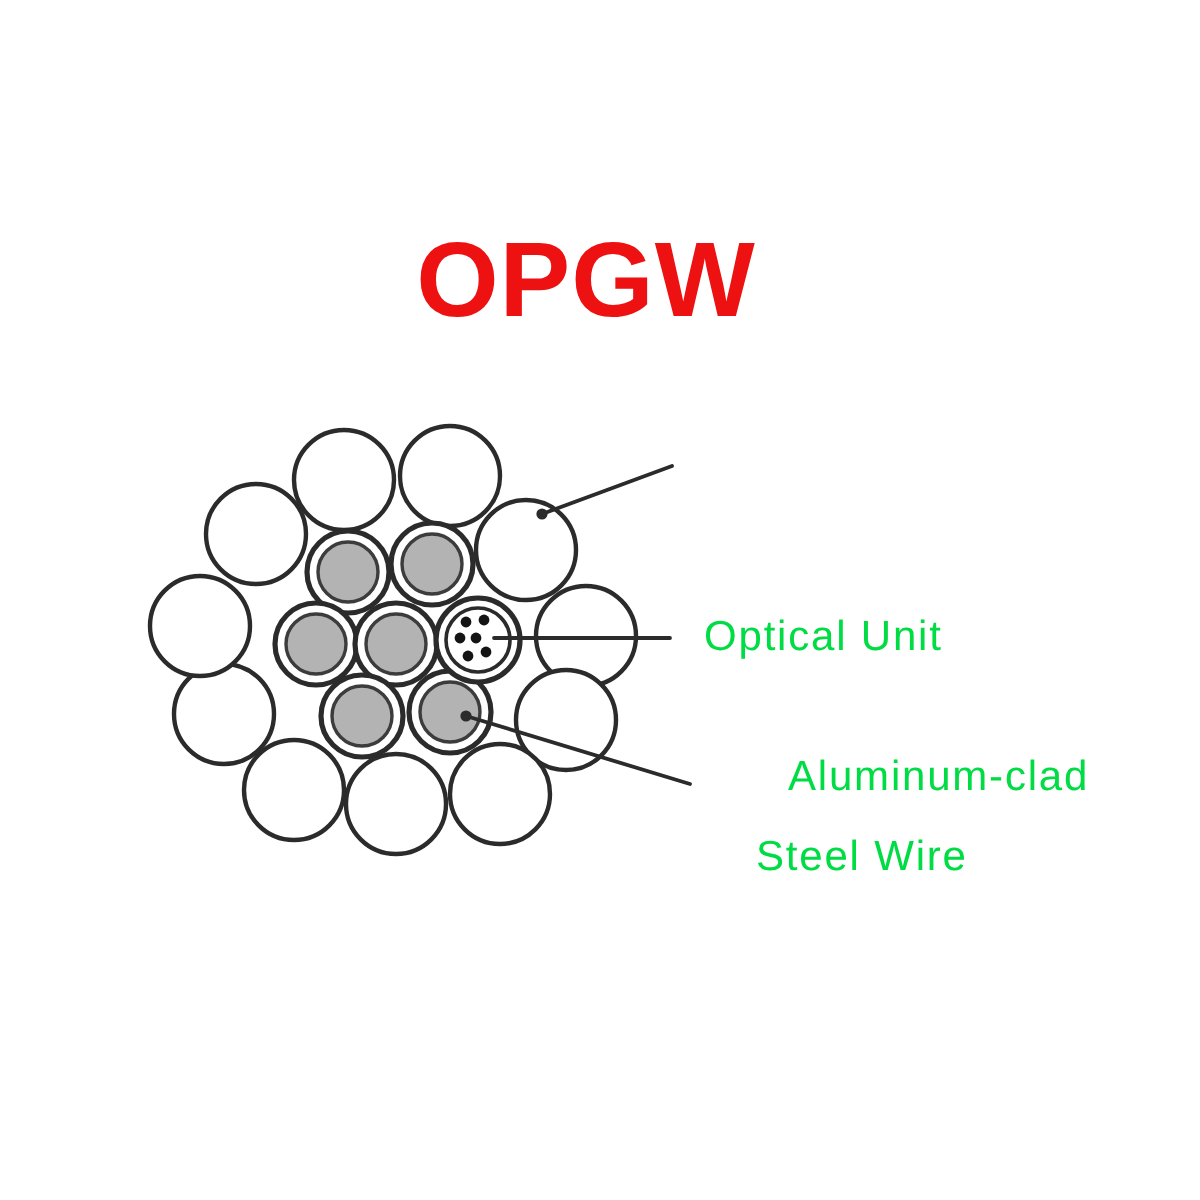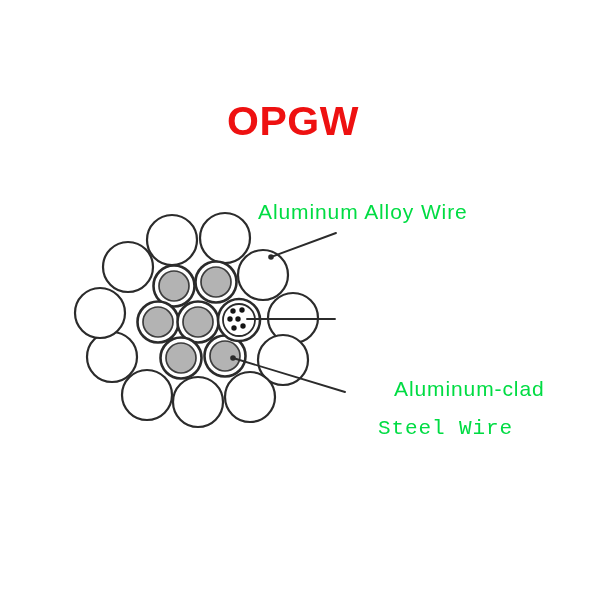--- a/index.html
+++ b/index.html
@@ -6,44 +6,44 @@
   body {
     width: 600px; height: 600px;
     background: #ffffff;
     font-family: "Liberation Sans", sans-serif;
     position: relative;
     overflow: hidden;
   }
   .stage { position: absolute; inset: 0; }
   .figure-title {
     position: absolute;
-    left: 293px; top: 101px;
+    left: 293px; top: 114px;
     transform: translateX(-50%);
-    font-size: 41px;
+    font-size: 53px;
     font-weight: bold;
     line-height: 1;
     letter-spacing: 0.5px;
     white-space: nowrap;
   }
   .diagram-svg {
     position: absolute; left: 0; top: 0;
     width: 600px; height: 600px;
   }
   .callout-label {
     position: absolute;
     font-size: 21px;
     font-weight: normal;
     letter-spacing: 0.9px;
     line-height: 1;
     white-space: nowrap;
   }
   .label-alloy   { left: 258px; top: 201px; }
   .label-optical { left: 352px; top: 308px; }
   .label-alclad  { left: 350px; top: 378px; }
-  .label-steel   { left: 378px; top: 418px; font-family: Liberation Mono, monospace; }
+  .label-steel   { left: 378px; top: 418px; }
 </style>
 </head>
 <body style="background: rgb(255, 255, 255);">
 
 <div class="stage">
   <div class="figure-title" style="color: rgb(238, 17, 17);">OPGW</div>
 
   <svg class="diagram-svg" id="diagram" viewBox="0 0 600 600" xmlns="http://www.w3.org/2000/svg">
       <circle cx="128" cy="267" r="25" fill="#ffffff" stroke="#2b2b2b" stroke-width="2.2"></circle>
       <circle cx="172" cy="240" r="25" fill="#ffffff" stroke="#2b2b2b" stroke-width="2.2"></circle>
@@ -76,19 +76,19 @@
       <circle cx="238" cy="319" r="2.7" fill="#141414"></circle>
       <circle cx="234" cy="328" r="2.7" fill="#141414"></circle>
       <circle cx="243" cy="326" r="2.7" fill="#141414"></circle>
       <line x1="271" y1="257" x2="336" y2="233" stroke="#2b2b2b" stroke-width="1.9" stroke-linecap="round"></line>
       <circle cx="271" cy="257" r="2.8" fill="#2b2b2b"></circle>
       <line x1="247" y1="319" x2="335" y2="319" stroke="#2b2b2b" stroke-width="1.9" stroke-linecap="round"></line>
       <line x1="233" y1="358" x2="345" y2="392" stroke="#2b2b2b" stroke-width="1.9" stroke-linecap="round"></line>
       <circle cx="233" cy="358" r="2.8" fill="#2b2b2b"></circle>
     </svg>
 
-  <div class="callout-label label-alloy" style="color: rgb(0, 220, 67);">Aluminum Alloy Wire</div>
 
+  <div class="callout-label label-optical" style="color: rgb(0, 220, 67);">Optical Unit</div>
 
   <div class="callout-label label-alclad" style="color: rgb(0, 220, 67); margin-left: 44px;">Aluminum-clad</div>
 
   <div class="callout-label label-steel" style="color: rgb(0, 220, 67);">Steel Wire</div>
 </div>
 
 </body></html>

